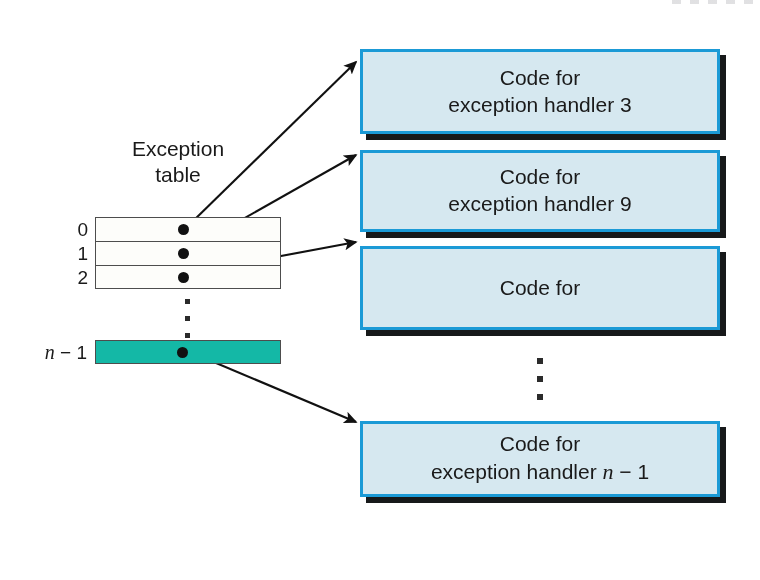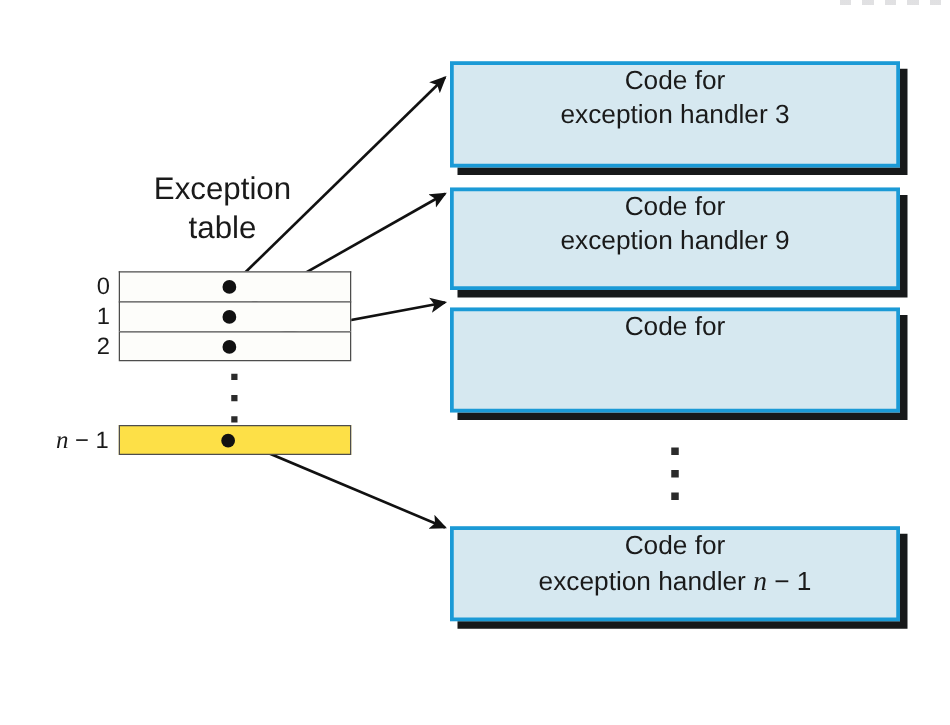--- a/index.html
+++ b/index.html
@@ -28,21 +28,21 @@
     pointer-events: none;
   }
 
   
   .table-caption {
     position: absolute;
     left: 78px;
     top: 136px;
     width: 200px;
     text-align: center;
-    font-size: 25px;
+    font-size: 21px;
     line-height: 1.22;
     color: #1a1a1a;
     white-space: pre-line;
   }
   .ex-table {
     position: absolute;
     left: 95px;
     top: 217px;
     width: 186px;
   }
@@ -65,21 +65,21 @@
   }
   .ex-last-wrap {
     position: absolute;
     left: 95px;
     top: 340px;
     width: 186px;
   }
   .ex-last {
     height: 24px;
     box-sizing: border-box;
-    background: #fde047;
+    background: #14b8a6;
     border: 1.6px solid #4d4d4d;
   }
   .row-index {
     position: absolute;
     right: 100%;
     top: 0;
     margin-right: 8px;
     font-size: 19px;
     line-height: 24px;
     white-space: nowrap;
@@ -131,21 +131,21 @@
     margin-bottom: 12px;
   }
 
   
   .handler {
     position: absolute;
     box-sizing: border-box;
     background: #d6e8f0;
     border: 3px solid #1b9ad6;
     display: flex;
-    align-items: flex-start;
+    align-items: center;
     justify-content: center;
     text-align: center;
     font-size: 21px;
     line-height: 1.28;
     color: #1a1a1a;
     white-space: pre-line;
     box-shadow: 6px 6px 0 0 #17191a;
   }
   .handler .ital {
     font-family: "Liberation Serif", serif;

